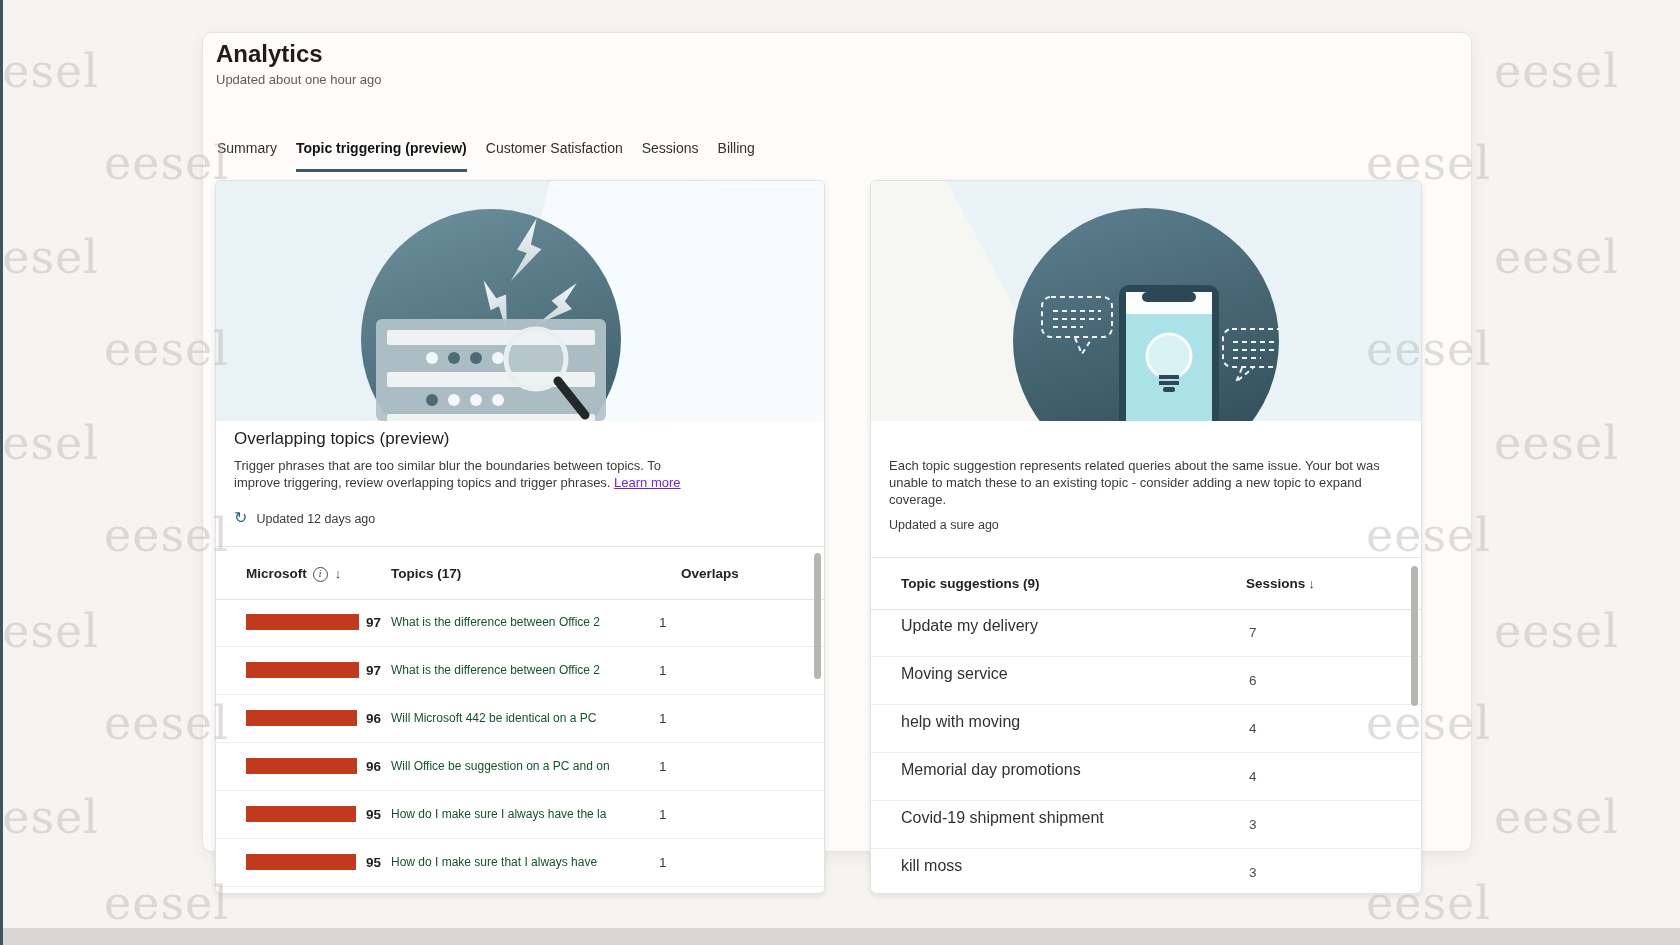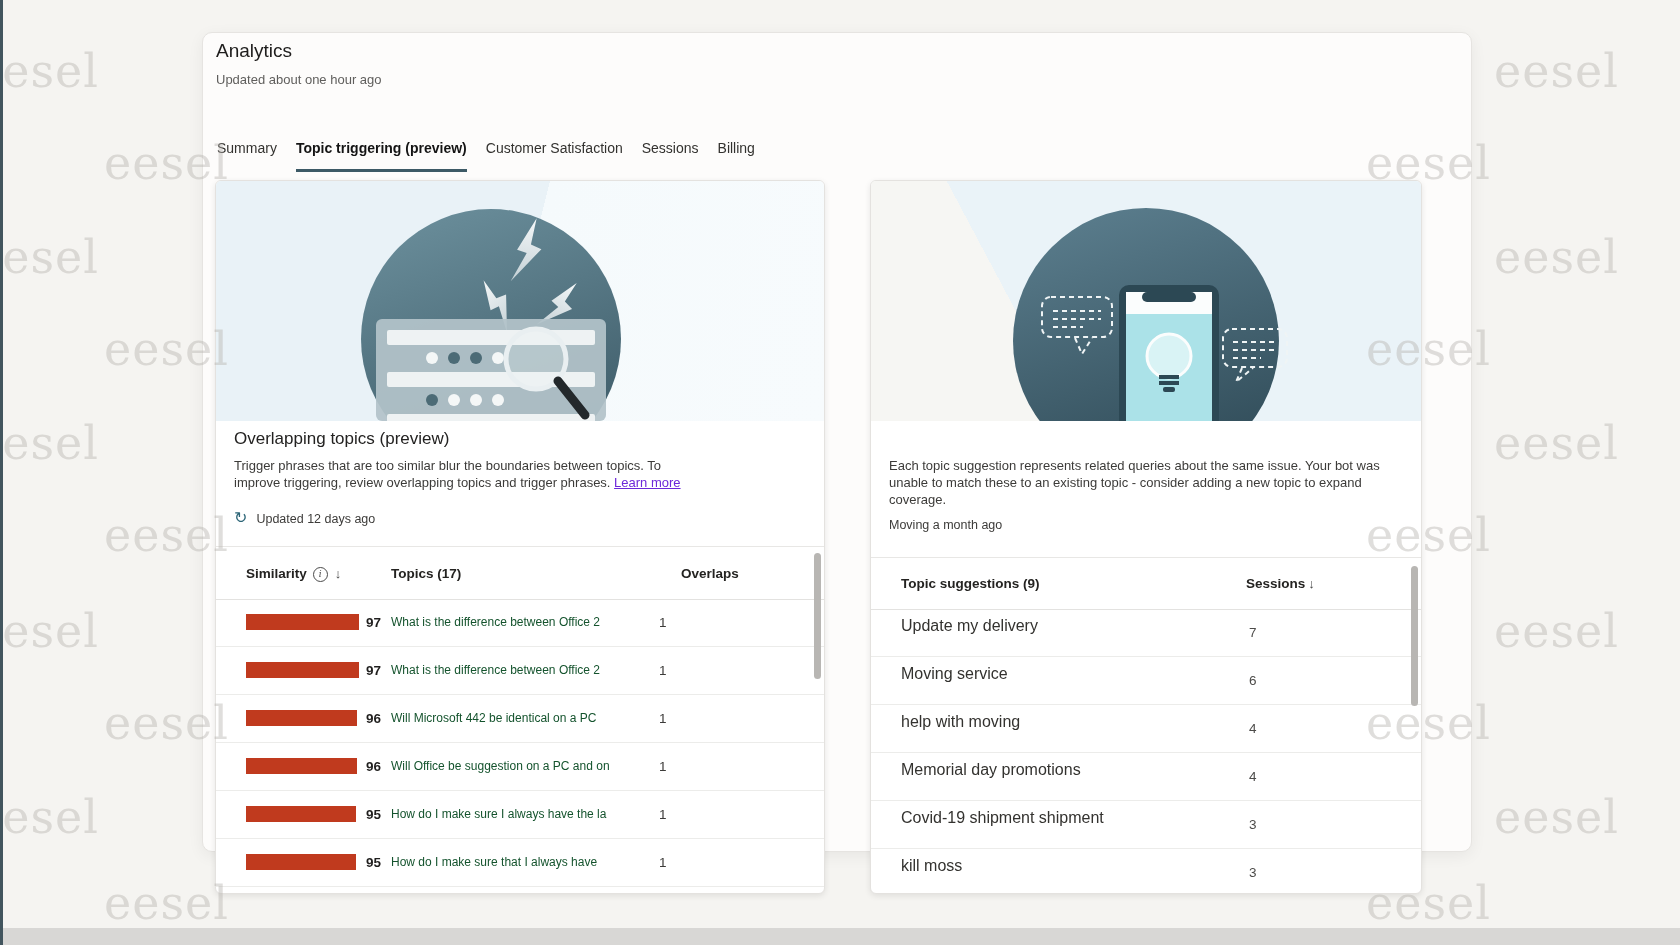--- a/index.html
+++ b/index.html
@@ -6,21 +6,21 @@
   body{width:1680px;height:945px;position:relative;overflow:hidden;
        background:#f5f4f1;font-family:"Liberation Sans",sans-serif;
        -webkit-font-smoothing:antialiased}
   .edge-line{position:absolute;left:0;top:0;width:3px;height:945px;background:#42555e;z-index:60}
   .bottom-strip{position:absolute;left:0;top:928px;width:1680px;height:17px;background:#d8d7d5;z-index:55}
 
   .panel{position:absolute;left:202px;top:32px;width:1268px;height:818px;
          background:#fdfcfb;border:1px solid #e6e4e1;border-radius:10px;
          box-shadow:0 4px 16px rgba(0,0,0,.06)}
 
-  .page-title{position:absolute;left:216px;top:40px;font-size:19px;font-weight:400;color:#1e1d1c;z-index:5}
+  .page-title{position:absolute;left:216px;top:40px;font-size:24px;font-weight:700;color:#1e1d1c;z-index:5}
   .page-subtitle{position:absolute;left:216px;top:72px;font-size:13px;color:#5f5e5c;z-index:5}
 
   .tabs{position:absolute;left:217px;top:140px;display:flex;gap:19px;z-index:5}
   .tab{font-size:14px;color:#33322f;padding-bottom:13px;cursor:pointer;white-space:nowrap}
   .tab.active{font-weight:700;color:#141414;border-bottom:3px solid #3d5a66}
 
   .card{position:absolute;top:180px;background:#ffffff;border:1px solid #e4e2df;border-radius:6px;
         box-shadow:0 2px 6px rgba(0,0,0,.09);overflow:hidden;z-index:10}
   .card.left{left:215px;width:608px;height:712px}
   .card.right{left:870px;width:550px;height:712px}
@@ -131,21 +131,21 @@
     <span>Trigger phrases that are too similar blur the boundaries between topics. To improve triggering, review overlapping topics and trigger phrases.</span>
     <span class="learn-link">Learn more</span>
   </div>
   <div class="updated-row">
     <span class="refresh-ic">↻</span>
     <span>Updated 12 days ago</span>
   </div>
   <div class="sec-divider" style="top:365px"></div>
   <div class="tbl">
     <div class="th" style="left:30px;top:20px">
-      <span>Similarity</span><span class="info-ic">i</span><span class="sort-ic">↓</span>
+      <span>Microsoft</span><span class="info-ic">i</span><span class="sort-ic">↓</span>
     </div>
     <div class="th" style="left:175px;top:20px">Topics (17)</div>
     <div class="th" style="left:465px;top:20px">Overlaps</div>
     <div class="hdr-divider"></div>
     <div class="rows">
         <div class="trow">
           <span class="bar" style="width: 112.5px; background: rgb(192, 58, 30);"></span>
           <span class="val">97</span>
           <span class="topic">What is the difference between Office 2</span>
           <span class="ovl">1</span>
@@ -214,21 +214,21 @@
       <rect x="271" y="111" width="54" height="10" rx="5" fill="#2c4854"></rect>
       <rect x="255" y="133" width="86" height="121" fill="#abe2e8"></rect>
       <circle cx="298" cy="175" r="22" fill="#d9f3f5" stroke="#fbfdfd" stroke-width="3"></circle>
       <rect x="288" y="194" width="20" height="4" fill="#2c4854"></rect>
       <rect x="288" y="200" width="20" height="4" fill="#2c4854"></rect>
       <rect x="292" y="206" width="12" height="5" rx="2" fill="#2c4854"></rect>
     </svg>
   </div>
   <div class="card-desc">Each topic suggestion represents related queries about the same issue. Your bot was unable to match these to an existing topic - consider adding a new topic to expand coverage.</div>
   <div class="updated-row">
-    <span>Moving a month ago</span>
+    <span>Updated a sure ago</span>
   </div>
   <div class="sec-divider" style="top:376px"></div>
   <div class="tbl">
     <div class="th" style="left:30px;top:16px">Topic suggestions (9)</div>
     <div class="th" style="left:375px;top:16px">
       <span>Sessions</span><span class="sort-ic">↓</span>
     </div>
     <div class="hdr-divider"></div>
     <div class="rows">
         <div class="trow">

